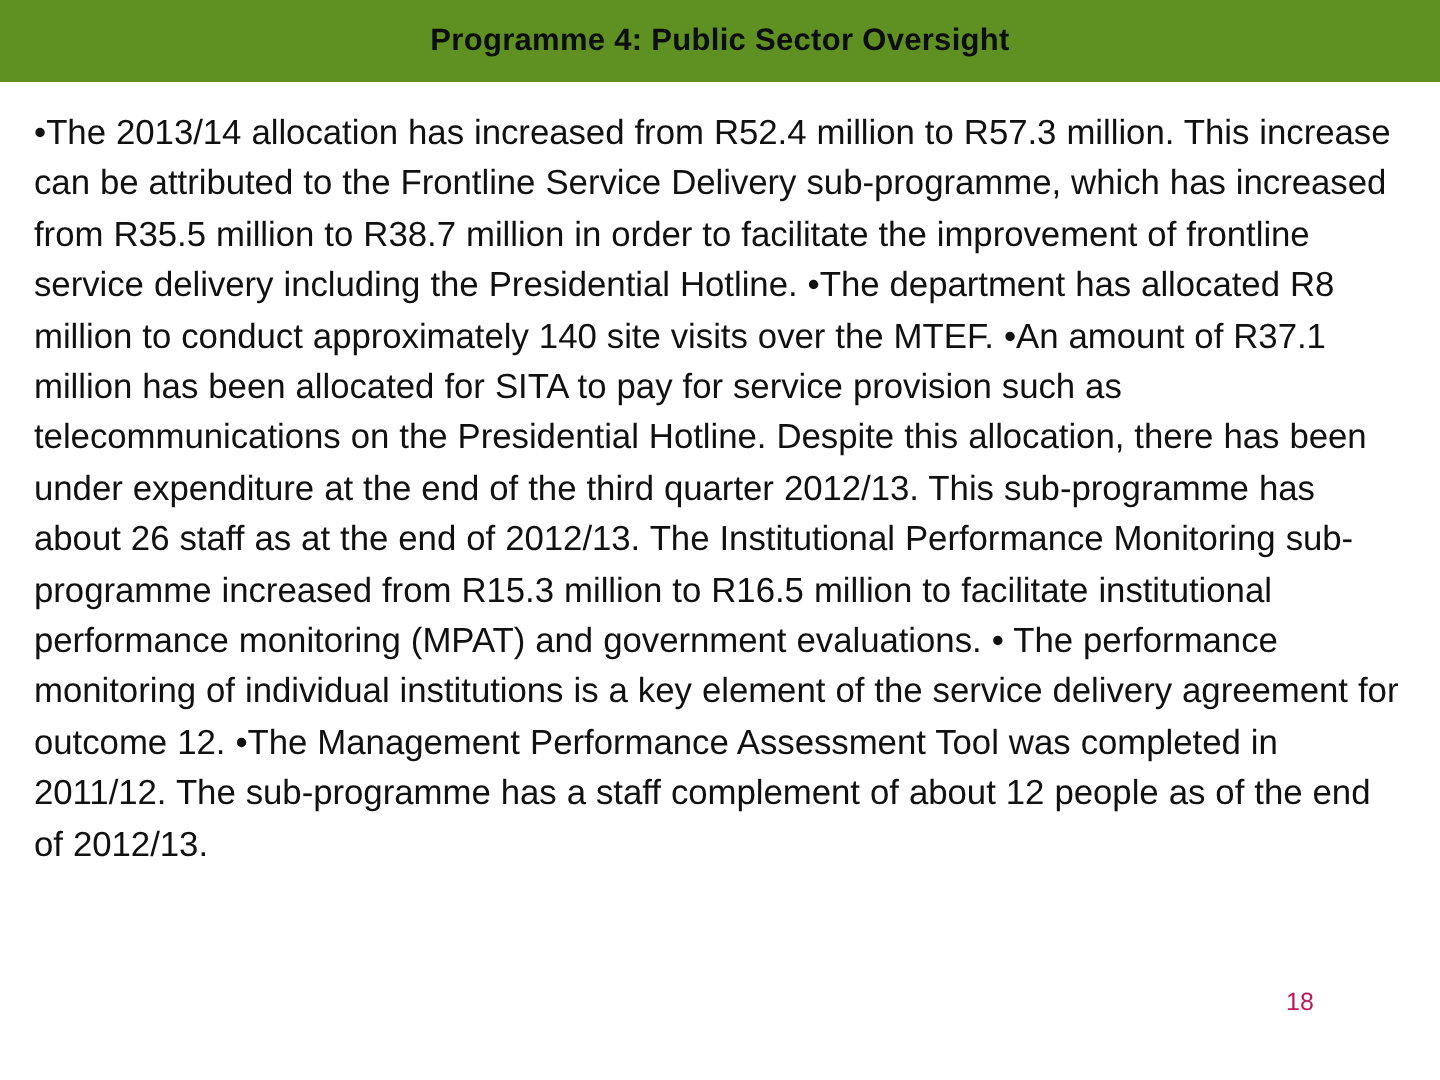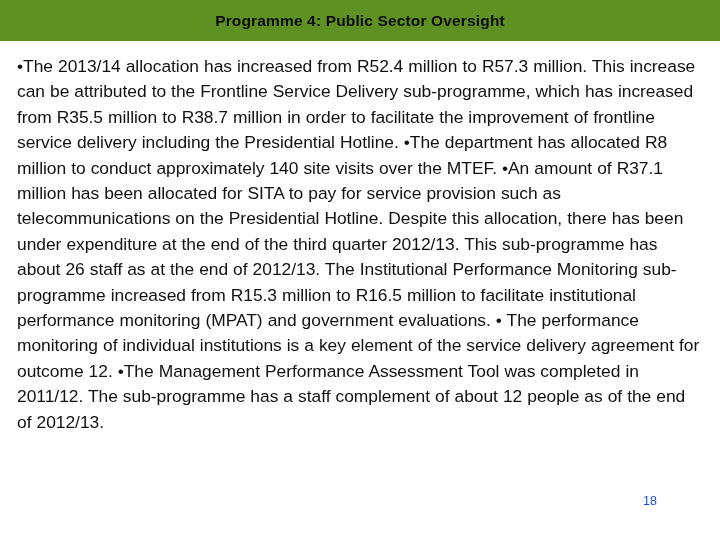--- a/index.html
+++ b/index.html
@@ -54,21 +54,21 @@
     letter-spacing: -0.02px;
     word-spacing: 0.2px;
   }
   .page-number {
     position: absolute;
     left: 620px;
     top: 495px;
     width: 60px;
     text-align: center;
     font-size: 12.5px;
-    color: #1d4ed8;
+    color: #be185d;
     line-height: 1;
   }
 </style>
 </head>
 <body>
 
 <div class="slide">
 
   <div class="title-banner">
     <div class="title-text">Programme 4: Public Sector Oversight</div>

